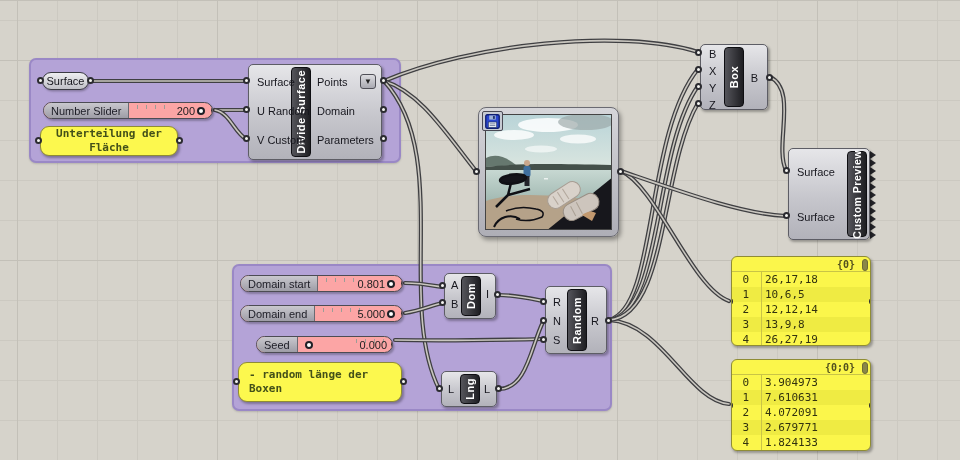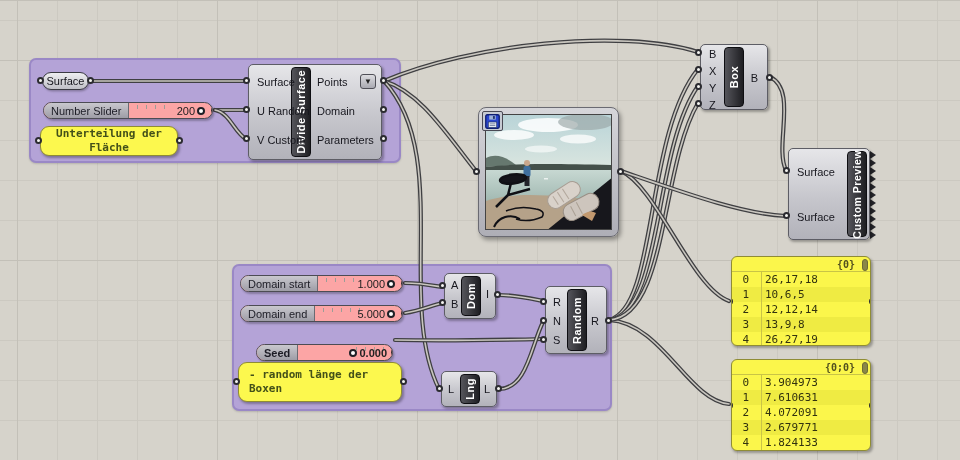--- a/index.html
+++ b/index.html
@@ -64,21 +64,21 @@
     font-size:11px; color:#1c1c25; display:flex; align-items:center; white-space:nowrap;
   }
   .slider .track {
     flex:1; position:relative; display:flex; align-items:center;
     justify-content:flex-end; padding:0 5px; font-size:11px; color:#222;
   }
   .slider .track::before {
     content:""; position:absolute; top:2px; height:4px; left:8px; right:42px;
     background:repeating-linear-gradient(90deg,#9d9d97 0 1px,transparent 1px 9px);
   }
-  .slider.knob-left .track { justify-content:flex-end; }
+  .slider.knob-left .track { justify-content:space-between; }
   .slider.knob-left .track::before { left:58px; right:8px; }
   .knob {
     width:8px; height:8px; border:2.5px solid #202026; border-radius:50%;
     background:#fff; margin:0 2px; flex:none;
   }
   .sval { position:relative; z-index:1; }
   
   .ypanel {
     position:absolute; z-index:3; background:#fbf64b;
     border:1.5px solid #8f8c35; border-radius:6px;
@@ -312,36 +312,36 @@
   </div>
   <span class="port" style="left:8px; top:15px;">Surface</span>
   <span class="port" style="left:8px; top:60px;">Surface</span>
   <span class="nub l" style="top:18px;"></span>
   <span class="nub l" style="top:63px;"></span>
 </div>
 
 <div class="slider" style="left:240px; top:275px; width:163px;">
   <div class="sname">Domain start</div>
   <div class="track">
-    <span class="sval">1.000</span>
+    <span class="sval">0.801</span>
     <span class="knob"></span>
   </div>
   <span class="nub r" style="top:4px;"></span>
 </div>
 
 <div class="slider" style="left:240px; top:305px; width:163px;">
   <div class="sname">Domain end</div>
   <div class="track">
     <span class="sval">5.000</span>
     <span class="knob"></span>
   </div>
   <span class="nub r" style="top:4px;"></span>
 </div>
 
-<div class="slider knob-left" style="left:256px; top:344px; width:137px;font-weight:bold;">
+<div class="slider knob-left" style="left:256px; top:336px; width:137px;">
   <div class="sname">Seed</div>
   <div class="track">
     <span class="knob"></span>
     <span class="sval">0.000</span>
   </div>
   <span class="nub r" style="top:4px;"></span>
 </div>
 
 <div class="note left" style="left:238px; top:362px; width:164px; height:40px;">
   <div>- random länge der Boxen</div>

